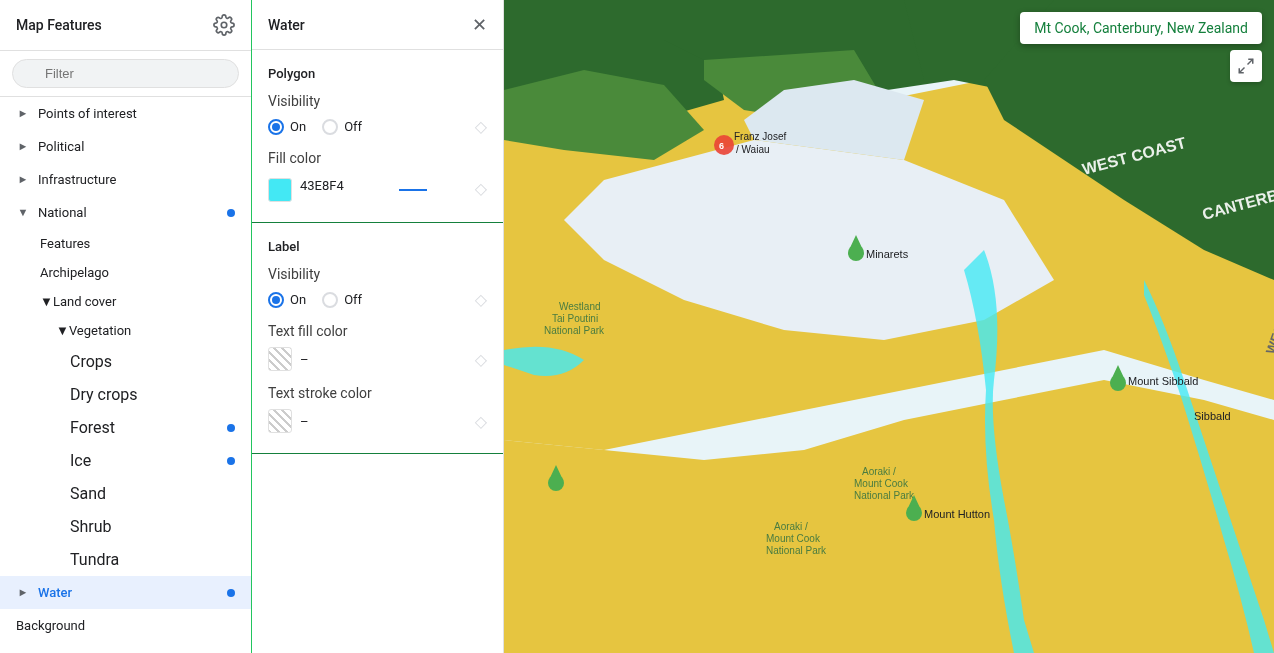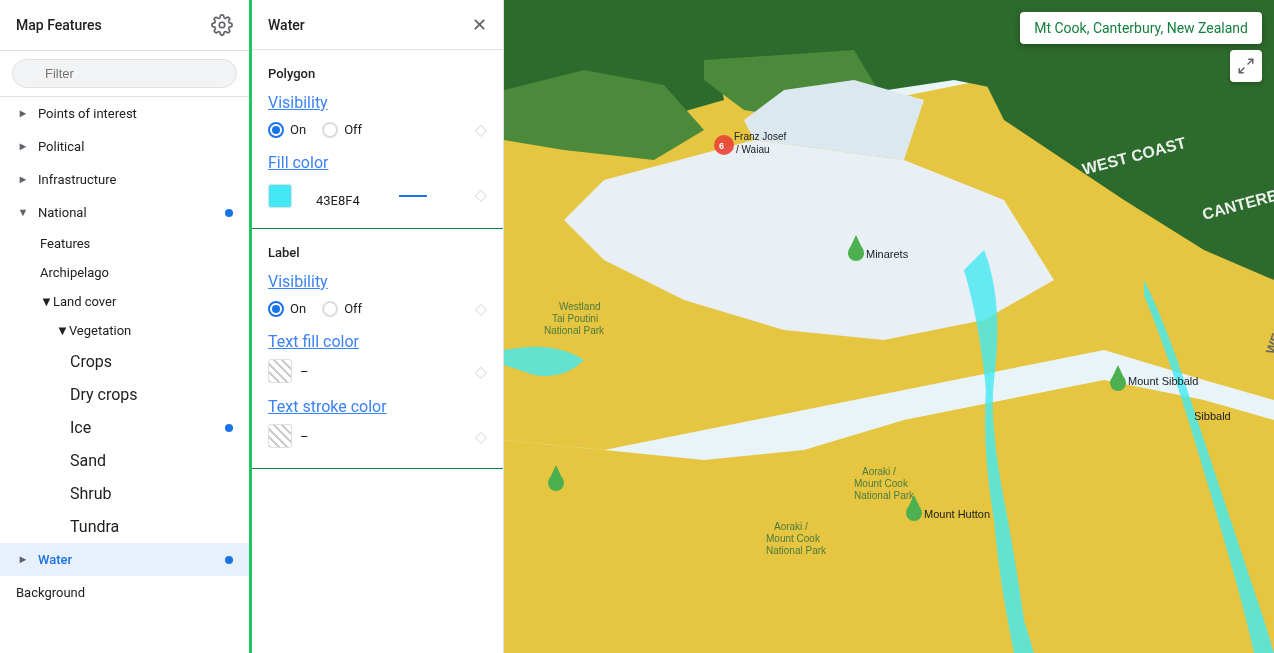--- a/index.html
+++ b/index.html
@@ -3,21 +3,21 @@
   <meta charset="utf-8">
   <style>
     * { box-sizing: border-box; margin: 0; padding: 0; }
     body { font-family: 'Roboto', Arial, sans-serif; font-size: 13px; display: flex; height: 653px; overflow: hidden; background: #fff; }
 
     
     .sidebar {
       width: 252px;
       min-width: 252px;
       background: #fff;
-      border-right: 3px solid #22c55e;
+      border-right: 1px solid #22c55e;
       display: flex;
       flex-direction: column;
       height: 653px;
       overflow-y: auto;
     }
     .sidebar-header {
       display: flex;
       align-items: center;
       justify-content: space-between;
       padding: 14px 16px;
@@ -152,24 +152,23 @@
       padding: 16px;
       border-bottom: 1px solid #15803d;
     }
     .section-title {
       font-size: 13px;
       font-weight: 500;
       color: #202124;
       margin-bottom: 12px;
     }
     .field-label {
-      font-size: 16px;
-      color: #3b82f6;
+      font-size: 14px;
+      color: #404040;
       margin-bottom: 8px;
-      text-decoration: underline;
     }
     .visibility-row {
       display: flex;
       align-items: flex-start;
       gap: 16px;
       margin-bottom: 12px;
     }
     .radio-option {
       display: flex;
       align-items: center;
@@ -198,22 +197,22 @@
       top: 2px; left: 2px;
     }
     .diamond-icon {
       margin-left: auto;
       color: #dadce0;
       font-size: 16px;
     }
 
     .fill-color-row {
       display: flex;
-      align-items: flex-end;
-      gap: 24px;
+      align-items: flex-start;
+      gap: 8px;
       margin-top: 4px;
     }
     .color-swatch {
       width: 24px; height: 24px;
       border-radius: 3px;
       border: 1px solid #e0e0e0;
     }
     .color-value {
       font-size: 13px;
       color: #202124;
@@ -337,20 +336,24 @@
     </div>
 
     <div class="nav-great-grandchild">
       <span>Crops</span>
     </div>
 
     <div class="nav-great-grandchild">
       <span>Dry crops</span>
     </div>
 
+    <div class="nav-great-grandchild">
+      <span>Forest</span>
+      <span class="dot"></span>
+    </div>
 
     <div class="nav-great-grandchild">
       <span>Ice</span>
       <span class="dot"></span>
     </div>
 
     <div class="nav-great-grandchild">
       <span>Sand</span>
     </div>
 

